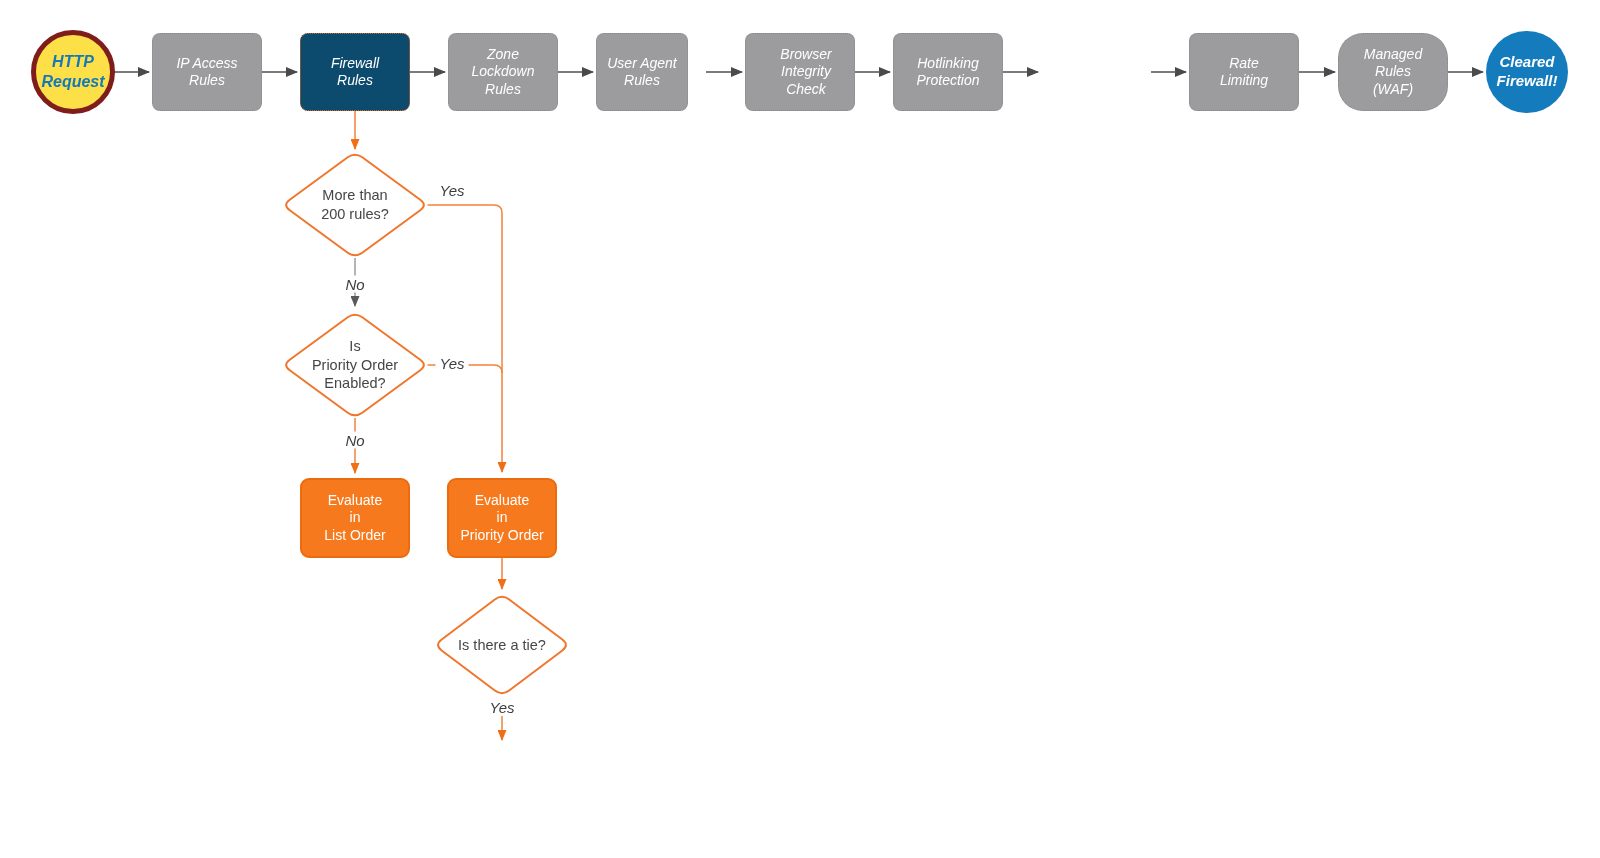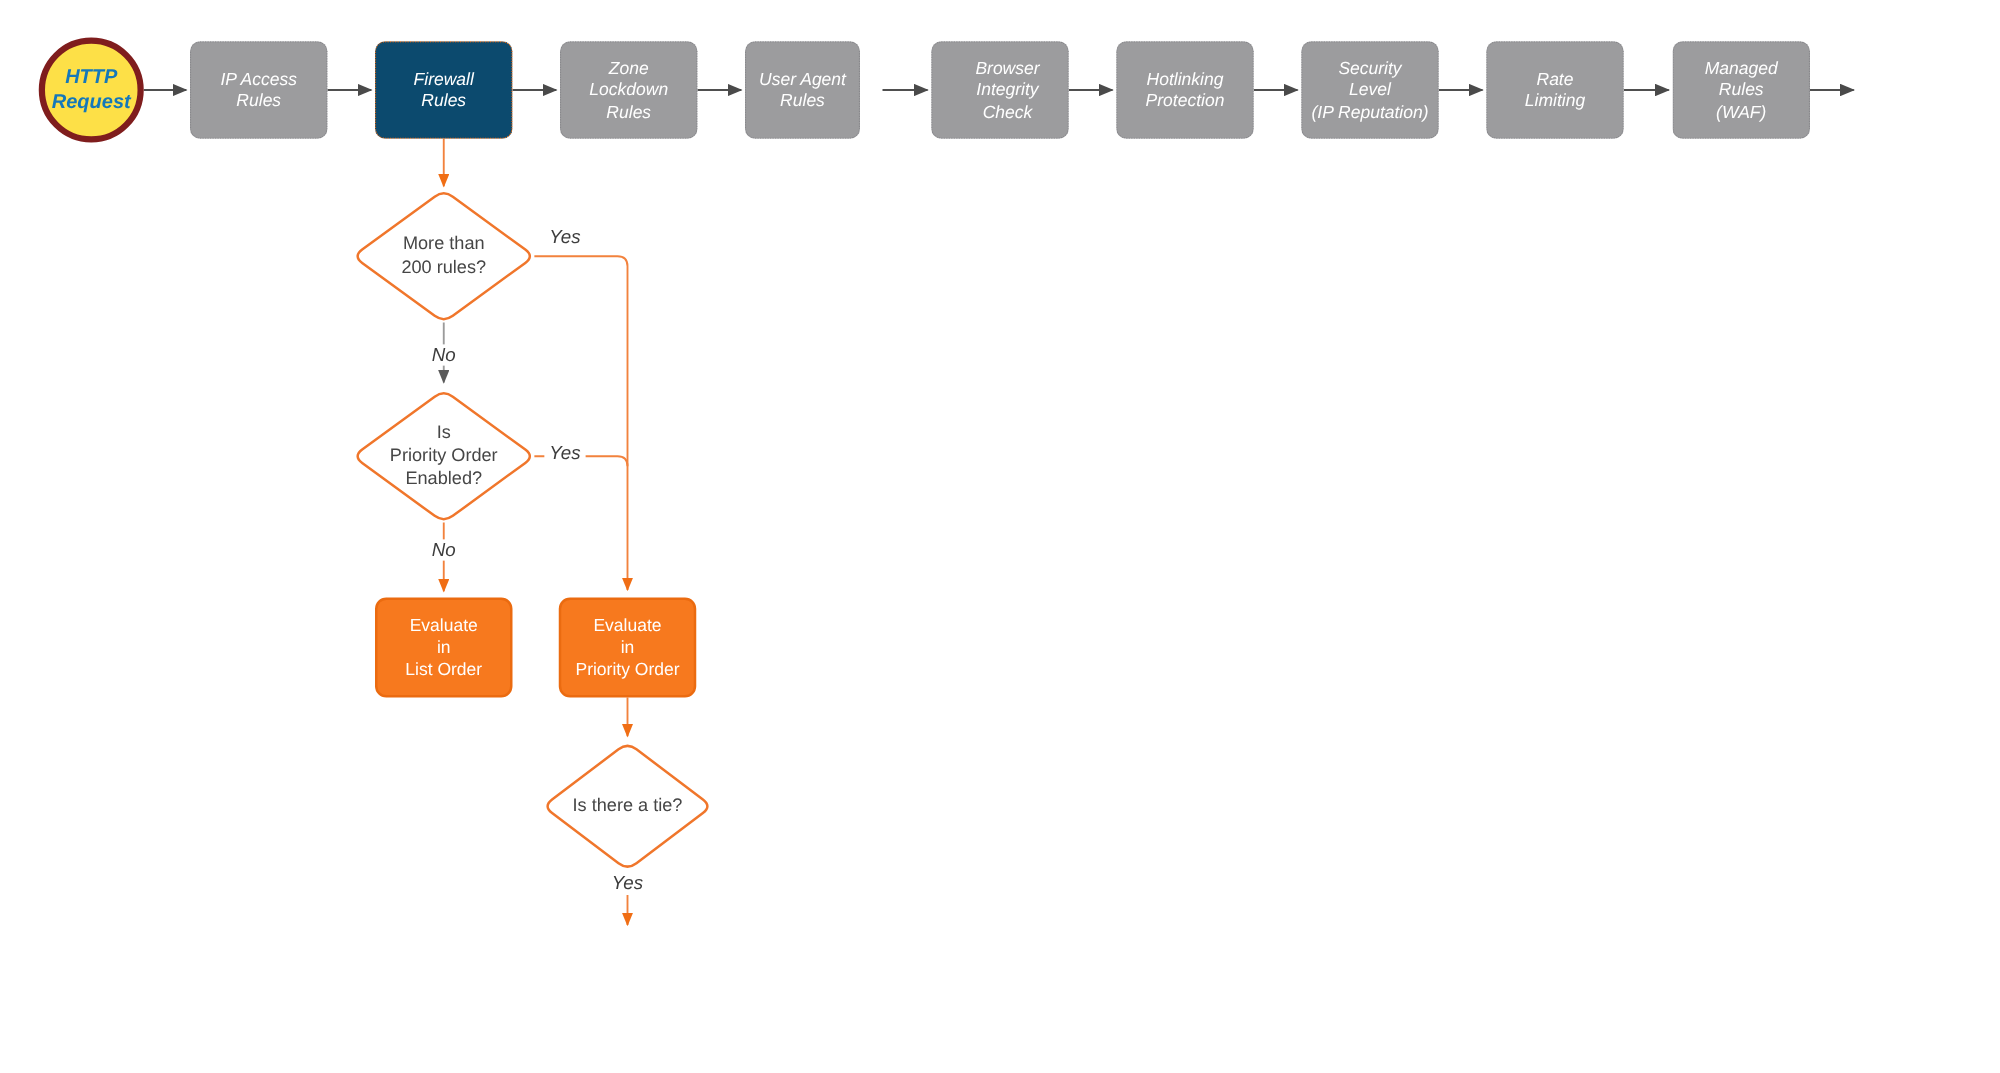--- a/index.html
+++ b/index.html
@@ -62,41 +62,40 @@
     <path class="wire-flow" d="M502,558 V589" marker-end="url(#ah-orange)"></path>
     <path class="wire-flow" d="M502,716 V740" marker-end="url(#ah-orange)"></path>
 
     <path class="diamond" d="M362.26,157.31 L420.24,199.69 Q427.5,205 420.24,210.31 L362.26,252.69 Q355,258 347.74,252.69 L289.76,210.31 Q282.5,205 289.76,199.69 L347.74,157.31 Q355,152 362.26,157.31 Z"></path>
     <path class="diamond" d="M362.26,317.31 L420.24,359.69 Q427.5,365 420.24,370.31 L362.26,412.69 Q355,418 347.74,412.69 L289.76,370.31 Q282.5,365 289.76,359.69 L347.74,317.31 Q355,312 362.26,317.31 Z"></path>
     <path class="diamond" d="M509.18,599.43 L562.32,639.57 Q569.5,645 562.32,650.43 L509.18,690.57 Q502,696 494.82,690.57 L441.68,650.43 Q434.5,645 441.68,639.57 L494.82,599.43 Q502,594 509.18,599.43 Z"></path>
   </svg>
 
   <div class="node circle start" style="left:31px;top:30px;width:84px;height:84px;">HTTP
 Request</div>
+  <div class="node circle end" style="left:1486px;top:31px;width:82px;height:82px;">Cleared
+Firewall!</div>
 
   <div class="node proc" style="left:152px;top:33px;width:110px;height:78px;">IP Access
 Rules</div>
   <div class="node proc hl" style="left:300px;top:33px;width:110px;height:78px;">Firewall
 Rules</div>
   <div class="node proc" style="left:448px;top:33px;width:110px;height:78px;">Zone
 Lockdown
 Rules</div>
   <div class="node proc" style="left:596px;top:33px;width:92px;height:78px;">User Agent
 Rules</div>
   <div class="node proc" style="left:745px;top:33px;width:110px;height:78px;padding-left:12px;">Browser
 Integrity
 Check</div>
   <div class="node proc" style="left:893px;top:33px;width:110px;height:78px;">Hotlinking
 Protection</div>
-  <div class="node proc" style="left:1041px;top:33px;width:110px;height:78px;">Security
-Level
-(IP Reputation)</div>
   <div class="node proc" style="left:1189px;top:33px;width:110px;height:78px;">Rate
 Limiting</div>
-  <div class="node proc" style="left:1338px;top:33px;width:110px;height:78px;">Managed
+  <div class="node proc" style="left:1338px;top:33px;width:110px;height:78px;border-radius:25px;">Managed
 Rules
 (WAF)</div>
 
   <div class="decision-text" style="left:287px;top:170px;width:136px;height:70px;">More than
 200 rules?</div>
   <div class="decision-text" style="left:287px;top:325px;width:136px;height:80px;">Is
 Priority Order
 Enabled?</div>
   <div class="decision-text" style="left:434px;top:625px;width:136px;height:40px;">Is there a tie?</div>
 

